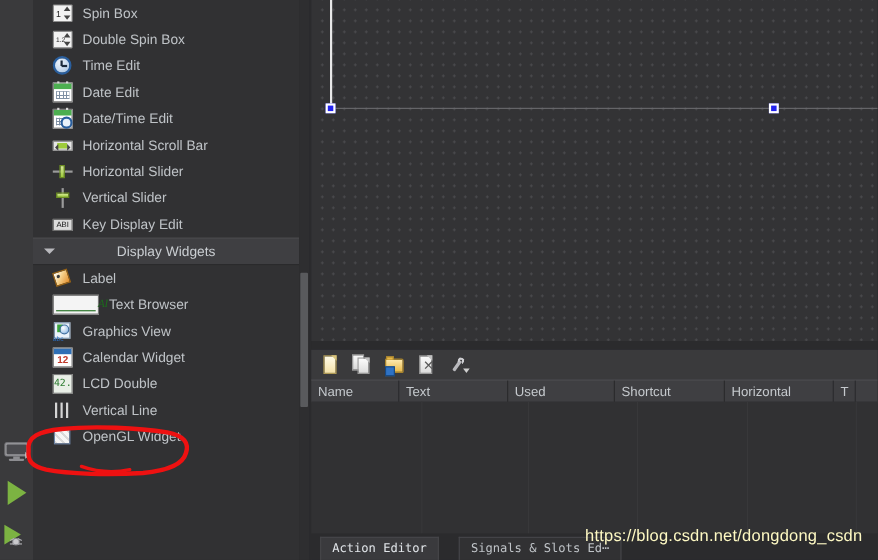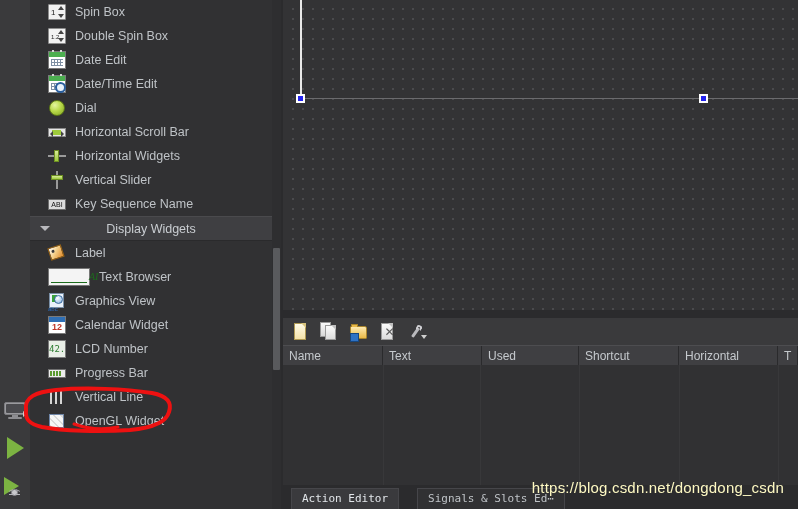--- a/index.html
+++ b/index.html
@@ -506,20 +506,29 @@
       <div class="ic">
         <div class="ic-spin" style="position:absolute;left:0;top:1px;width:18px;height:16px;font-size:6px;">1.2</div>
         <div class="ic-spin" style="background:none;border:none;">
           <div class="up"></div>
             <div class="dn"></div>
         </div>
       </div>
       <span class="wb-label">Double Spin Box</span>
     </div>
 
+    <div class="wb-row">
+      <div class="ic">
+        <div class="ic-clock">
+            <div class="h"></div>
+            <div class="m"></div>
+          </div>
+      </div>
+      <span class="wb-label">Time Edit</span>
+    </div>
 
     <div class="wb-row">
       <div class="ic ic-cal">
         <div class="peg" style="left:3px;"></div>
         <div class="peg" style="left:11px;"></div>
         <div class="top"></div>
         <div class="grid"></div>
       </div>
       <span class="wb-label">Date Edit</span>
     </div>
@@ -528,61 +537,54 @@
       <div class="ic ic-cal ic-dt">
         <div class="peg" style="left:3px;"></div>
         <div class="peg" style="left:11px;"></div>
         <div class="top"></div>
         <div class="grid"></div>
         <div class="mini-clock"></div>
       </div>
       <span class="wb-label">Date/Time Edit</span>
     </div>
 
-    <div class="wb-row">
-      <div class="ic">
-        <div class="ic-dial"></div>
-        <div class="needle"></div>
-      </div>
-      <span class="wb-label">Dial</span>
-    </div>
 
     <div class="wb-row">
       <div class="ic">
         <div class="ic-hsb">
             <div class="fill"></div>
             <div class="ar-l"></div>
             <div class="ar-r"></div>
           </div>
       </div>
       <span class="wb-label">Horizontal Scroll Bar</span>
     </div>
 
 
     <div class="wb-row">
       <div class="ic ic-hsl">
         <div class="track"></div>
           <div class="knob"></div>
       </div>
-      <span class="wb-label">Horizontal Widgets</span>
+      <span class="wb-label">Horizontal Slider</span>
     </div>
 
     <div class="wb-row">
       <div class="ic ic-vsl">
         <div class="track"></div>
           <div class="knob"></div>
       </div>
       <span class="wb-label">Vertical Slider</span>
     </div>
 
     <div class="wb-row">
       <div class="ic">
         <div class="ic-key">ABI</div>
       </div>
-      <span class="wb-label">Key Sequence Name</span>
+      <span class="wb-label">Key Display Edit</span>
     </div>
 
     <div class="wb-group">
       <div class="chev"></div>
       <span>Display Widgets</span>
     </div>
 
     <div class="wb-row">
       <div class="ic">
         <div class="ic-tag">
@@ -611,31 +613,23 @@
     <div class="wb-row">
       <div class="ic ic-cal12">
         <div class="top"></div>
         <span>12</span>
       </div>
       <span class="wb-label">Calendar Widget</span>
     </div>
 
     <div class="wb-row">
       <div class="ic ic-lcd">42.</div>
-      <span class="wb-label">LCD Number</span>
-    </div>
-
-    <div class="wb-row">
-      <div class="ic">
-        <div class="ic-pb">
-          <span class="seg"></span><span class="seg"></span><span class="seg"></span><span class="seg"></span>
-        </div>
-      </div>
-      <span class="wb-label">Progress Bar</span>
-    </div>
+      <span class="wb-label">LCD Double</span>
+    </div>
+
 
 
     <div class="wb-row">
       <div class="ic ic-vl">
         <div class="bar" style="left:2px;"></div>
         <div class="bar" style="left:7px;"></div>
         <div class="bar" style="left:12px;"></div>
       </div>
       <span class="wb-label">Vertical Line</span>
     </div>
@@ -698,21 +692,21 @@
       <div class="ae-ic">
         <div class="f-wrench">
             <div class="shaft"></div>
             <div class="head"></div>
           </div>
         <div class="f-caret"></div>
       </div>
     </div>
 
     <div id="ae-header">
-      <div class="col" style="width:100px;">Name</div>
+      <div class="col" style="width:80px;">Name</div>
       <div class="col" style="width:99px;">Text</div>
       <div class="col" style="width:97px;">Used</div>
       <div class="col" style="width:100px;">Shortcut</div>
       <div class="col" style="width:99px;">Horizontal</div>
       <div class="col" style="width:20px;">T</div>
     </div>
 
     <div id="ae-body">
       <div class="vsep" style="left:100px;"></div>
       <div class="vsep" style="left:197px;"></div>

